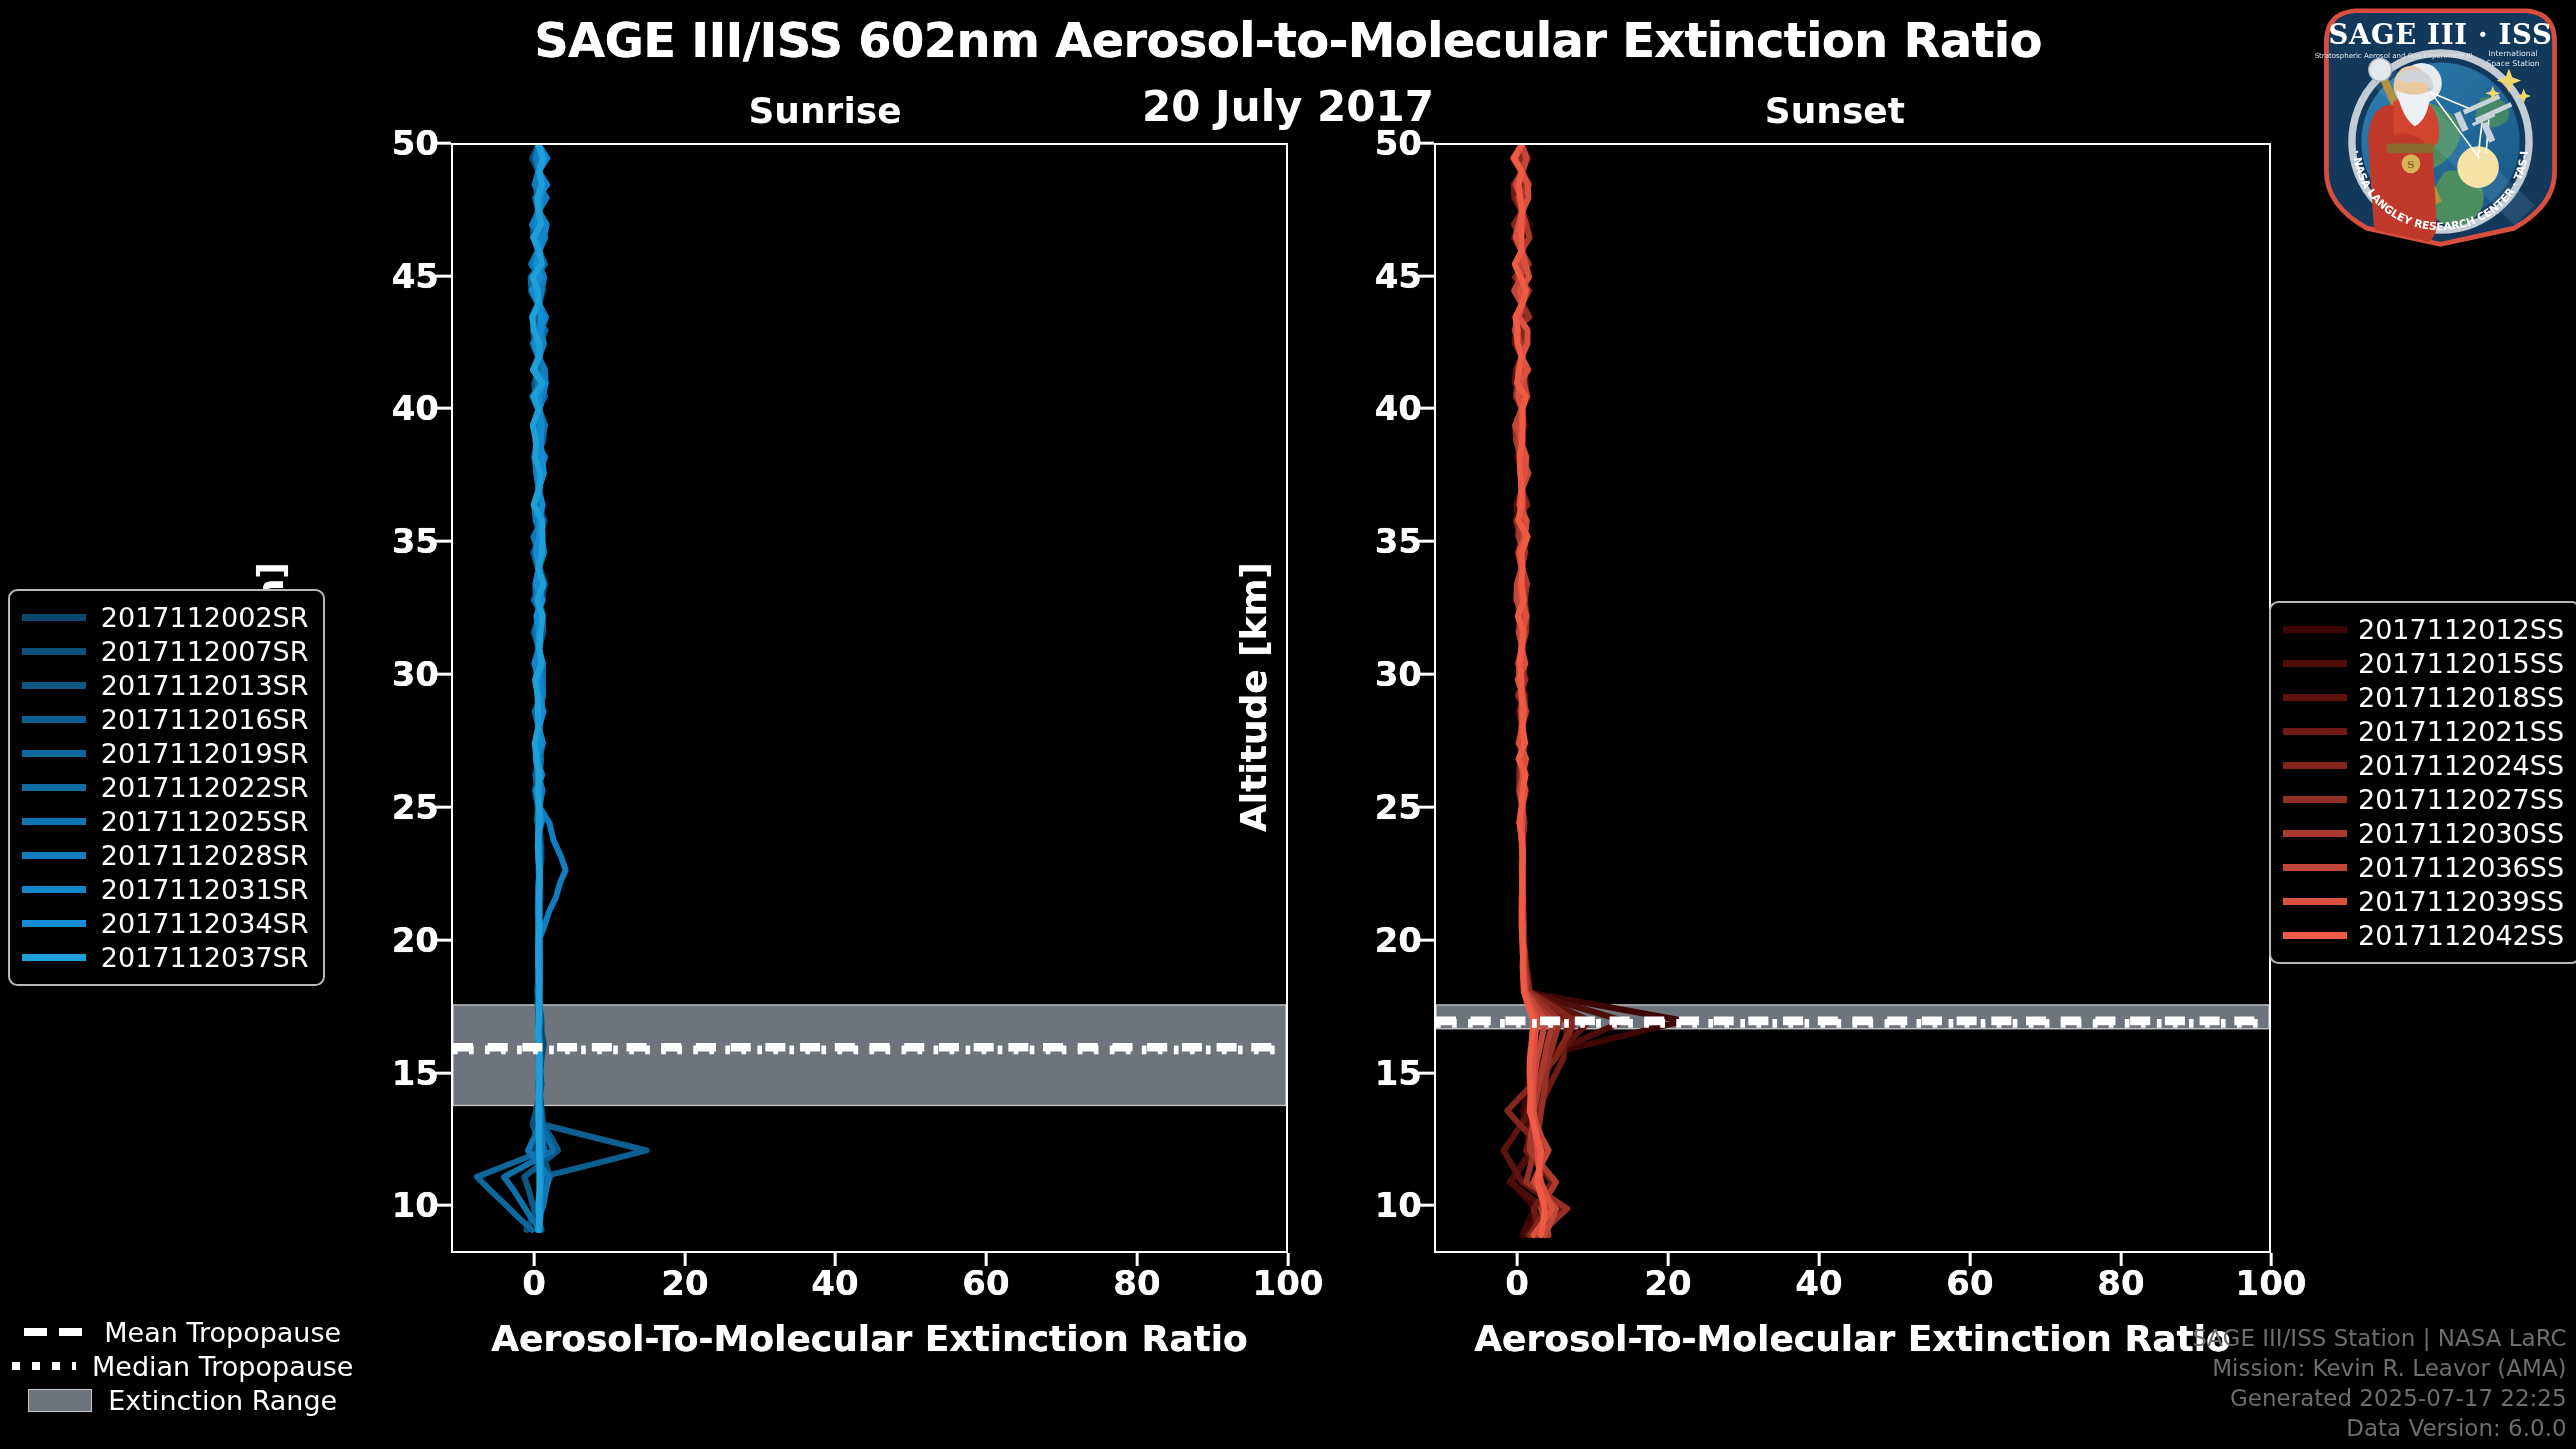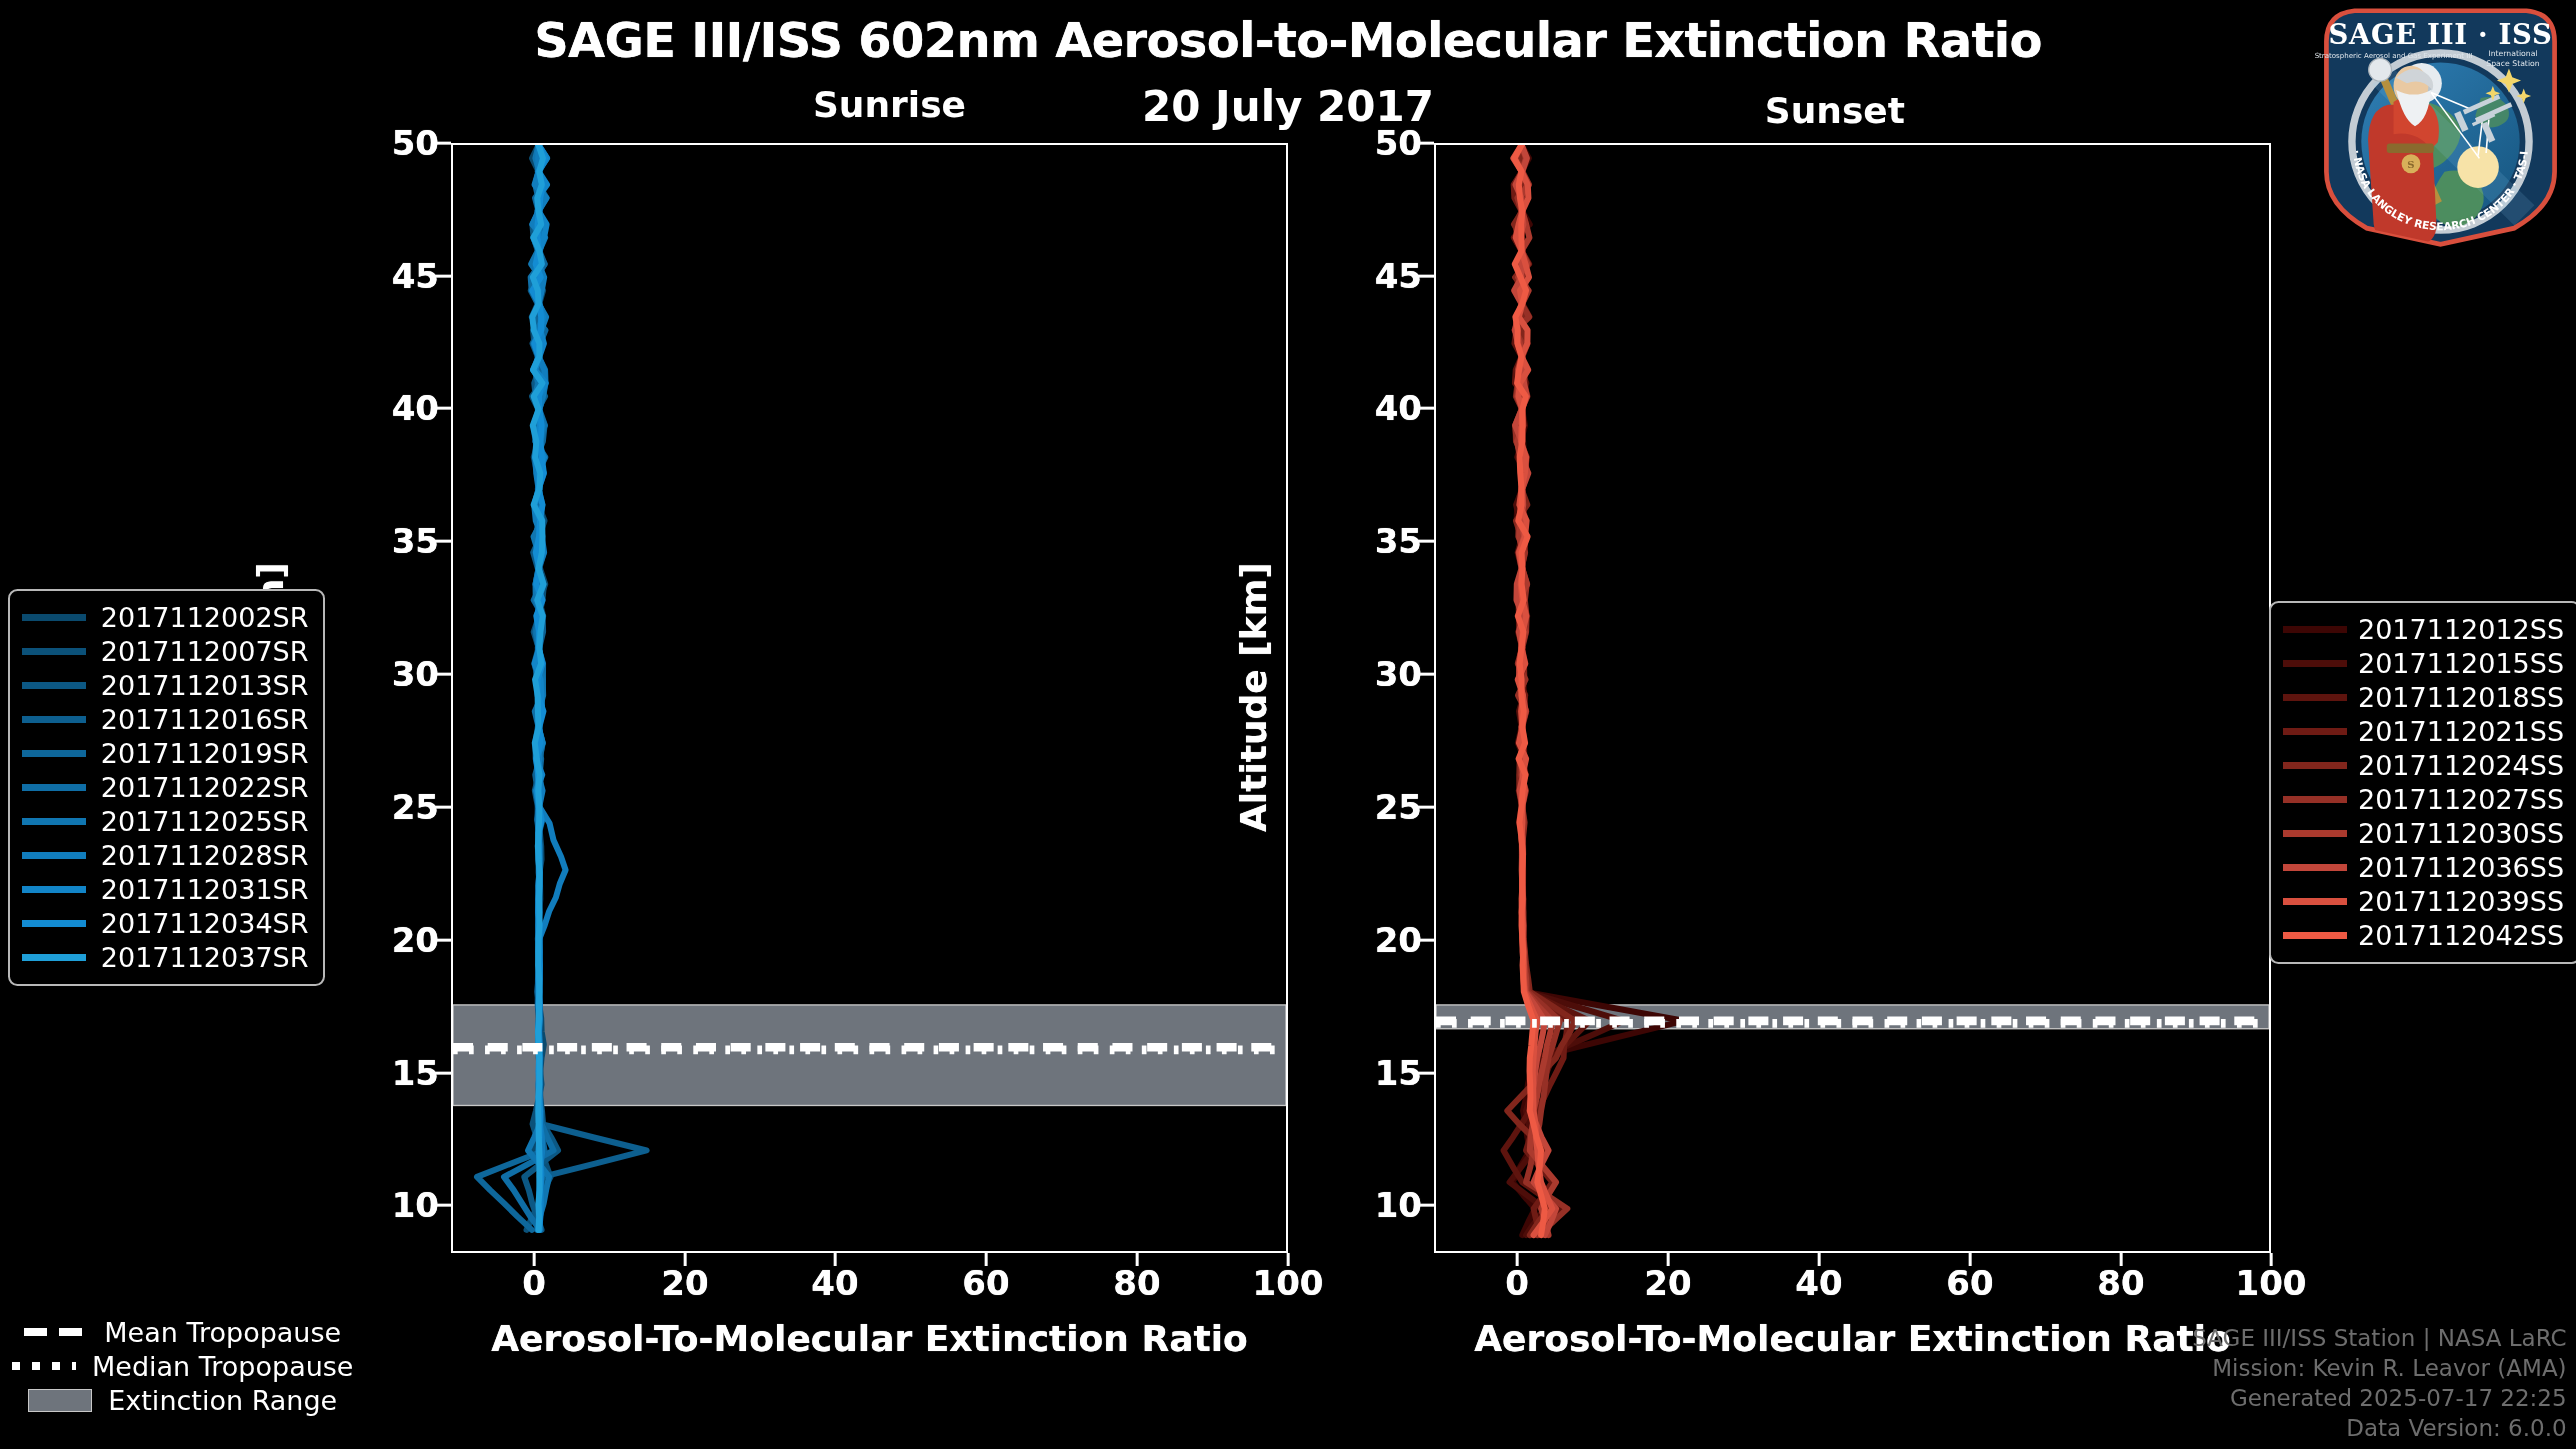--- a/index.html
+++ b/index.html
@@ -15,22 +15,22 @@
     font-family: "DejaVu Sans", sans-serif; font-weight: bold;
     font-size: 48px; letter-spacing: -0.7px;
     text-shadow: 0 0 0.7px #fff;
   }
   #sub-title {
     position: absolute; left: 0; top: 82px; width: 2576px;
     text-align: center; color: #fff;
     font-weight: bold; font-size: 42px;
   }
   #sunrise-label {
-    position: absolute; left: 684px; top: 84px; width: 282px;
-    text-align: right; color: #fff; font-weight: bold; font-size: 36px;
+    position: absolute; left: 684px; top: 90px; width: 282px;
+    text-align: center; color: #fff; font-weight: bold; font-size: 36px;
   }
   #sunset-label {
     position: absolute; left: 1623px; top: 90px; width: 282px;
     text-align: right; color: #fff; font-weight: bold; font-size: 36px;
   }
 
   
   .panel { position: absolute; top: 143px; width: 837px; height: 1110px; }
   #panel-sunrise { left: 451px; }
   #panel-sunset  { left: 1434px; }

